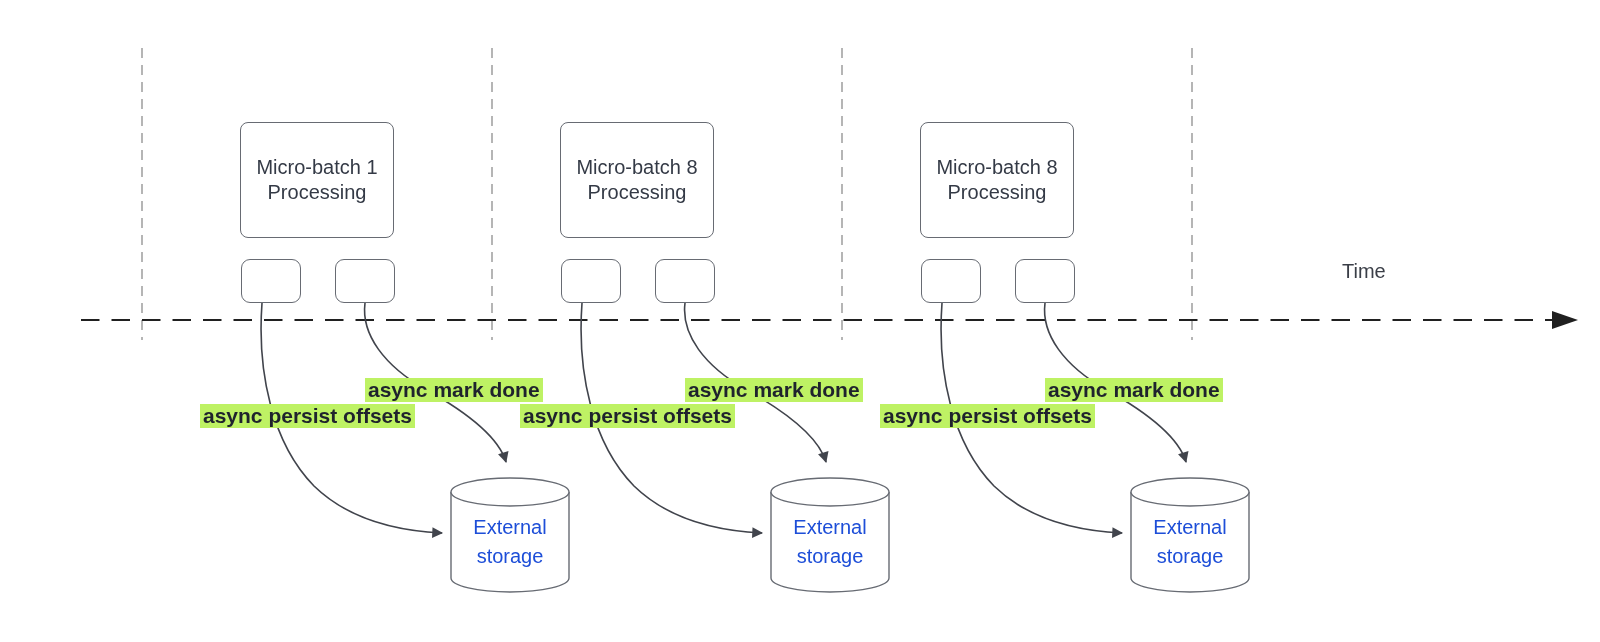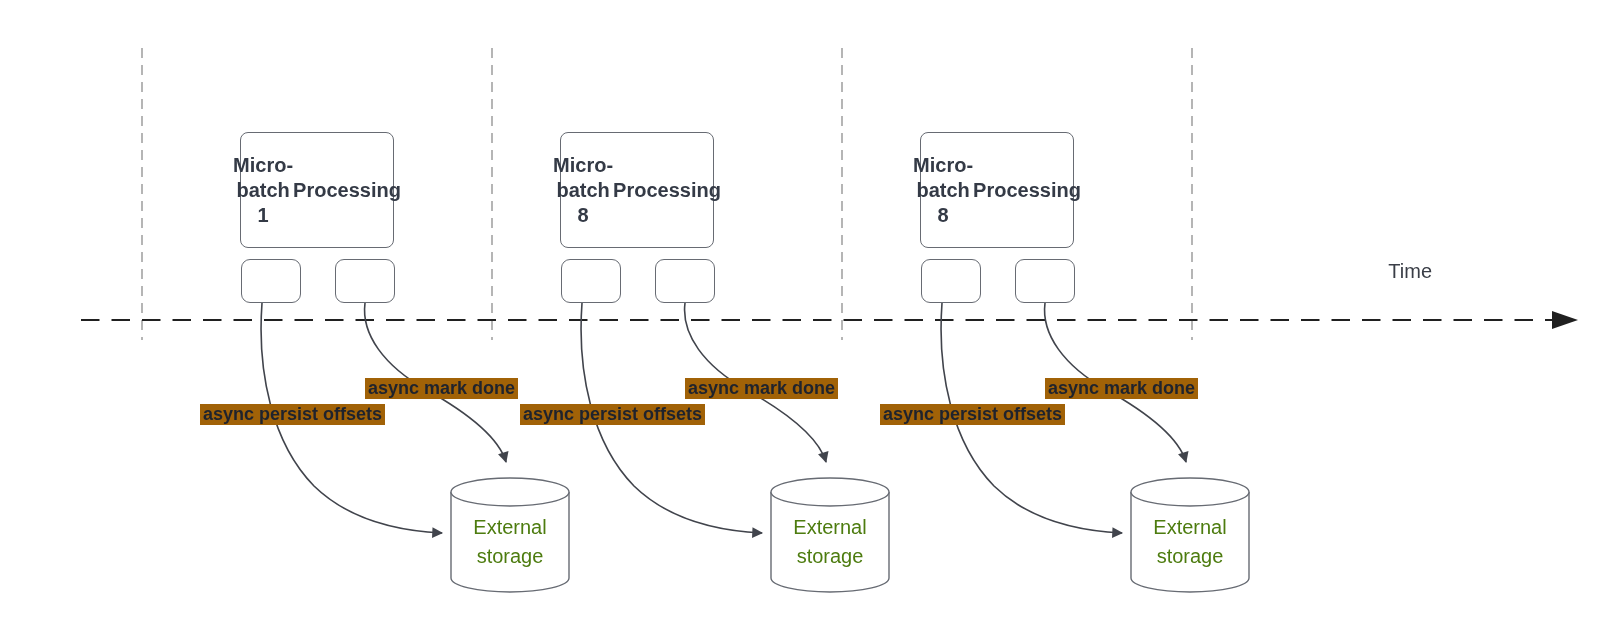--- a/index.html
+++ b/index.html
@@ -2,35 +2,35 @@
 <html><head>
 <meta charset="utf-8">
 <style>
   html,body{margin:0;padding:0;background:#fff;}
   .canvas{position:relative;width:1600px;height:642px;background:#ffffff;overflow:hidden;
           font-family:"Liberation Sans", sans-serif;}
   .canvas > svg{position:absolute;left:0;top:0;z-index:1;}
   .group{position:absolute;left:0;top:0;width:1600px;height:642px;z-index:2;pointer-events:none;}
   .g2{transform:translateX(320px);}
   .g3{transform:translateX(680px);}
-  .proc-box{position:absolute;left:240px;top:132px;width:152px;height:114px;
+  .proc-box{position:absolute;left:240px;top:122px;width:152px;height:114px;
             border:1px solid #676b73;border-radius:8px;background:#fff;
-            display:flex;flex-direction:row;align-items:center;justify-content:center;
-            font-size:20px;line-height:25px;color:#343a46;text-align:center;font-weight:bold;}
+            display:flex;flex-direction:column;align-items:center;justify-content:center;
+            font-size:20px;line-height:25px;color:#343a46;text-align:center;}
   .small-box{position:absolute;top:259px;width:58px;height:42px;
              border:1px solid #676b73;border-radius:9px;background:#fff;}
   .sb-a{left:241px;}
   .sb-b{left:335px;}
-  .lbl{position:absolute;font-size:18px;font-weight:bold;color:#1f232d;
-       white-space:nowrap;background:#a16207;padding:0 3px;}
+  .lbl{position:absolute;font-size:21px;font-weight:bold;color:#1f232d;
+       white-space:nowrap;background:#bef264;padding:0 3px;}
   .lbl-persist{left:200px;top:404px;}
   .lbl-done{left:365px;top:378px;}
   .storage-label{position:absolute;left:452px;top:513px;width:116px;text-align:center;
-                 font-size:20px;line-height:29px;color:#4d7c0f;}
-  .time-label{position:absolute;left:1342px;top:260px;width:90px;text-align:right;
+                 font-size:20px;line-height:29px;color:#1d4ed8;}
+  .time-label{position:absolute;left:1342px;top:260px;width:90px;text-align:left;
               font-size:20px;color:#3a3e47;z-index:2;}
 </style>
 </head>
 <body>
 
 <div class="canvas">
 
   <svg width="1600" height="642" viewBox="0 0 1600 642">
     <defs>
       <marker id="ah" viewBox="0 0 12 12" refX="10" refY="6" markerWidth="15" markerHeight="13" markerUnits="userSpaceOnUse" orient="auto">

